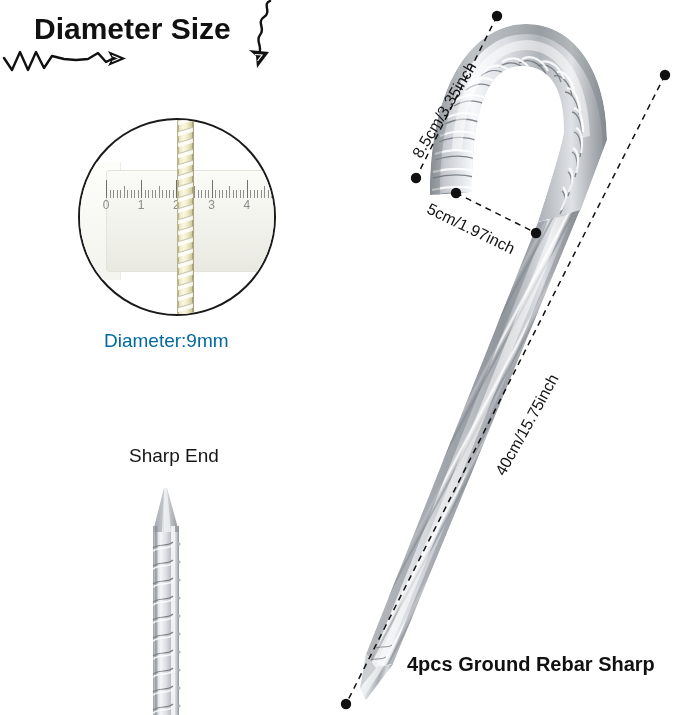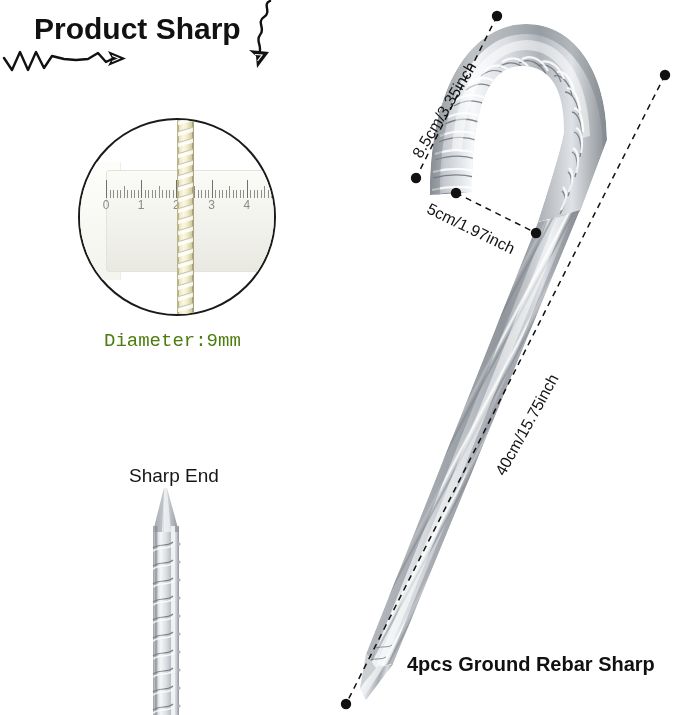--- a/index.html
+++ b/index.html
@@ -119,30 +119,29 @@
     height: 100%;
   }
   #rod-edge-l { left: 0px;  background: #b9b48c; }
   #rod-edge-r { right: 0px; background: #a9a37c; }
 
   #caption-diameter {
     position: absolute;
     left: 104px;
     top: 330px;
     font-size: 19px;
-    color: #4d7c0f;
+    color: #0369a1;
     white-space: nowrap;
-    font-family: Liberation Mono, monospace;
   }
 
   
   #caption-sharpend {
     position: absolute;
     left: 129px;
-    top: 465px;
+    top: 445px;
     font-size: 19px;
     color: #161616;
     white-space: nowrap;
   }
   #sharp-end-photo {
     position: absolute;
     left: 140px;
     top: 486px;
     width: 52px;
     height: 229px;
@@ -197,21 +196,21 @@
     width: 679px;
     height: 715px;
     pointer-events: none;
   }
 </style>
 </head>
 <body>
 
 <div id="page">
 
-  <div id="title">Product Sharp</div>
+  <div id="title">Diameter Size</div>
 
   <div class="squiggle" id="squiggle-horizontal">
     <svg width="128" height="34" viewBox="0 0 128 34">
       <path d="M2 14 L10 26 L18 8 L26 26 L34 8 L42 24 L50 12 L62 15 L74 16 L86 15 L96 9 L104 18 L112 14" fill="none" stroke="#111111" stroke-width="2.4" stroke-linejoin="round" stroke-linecap="round"></path>
       <path d="M106 7 L124 14.5 L106 22 L110 14.5 Z" fill="#111111"></path>
       <path d="M110 11.5 L117 14.5 L110 17.5" fill="none" stroke="#ffffff" stroke-width="1.2"></path>
     </svg>
   </div>
 
   <div class="squiggle" id="squiggle-vertical">

